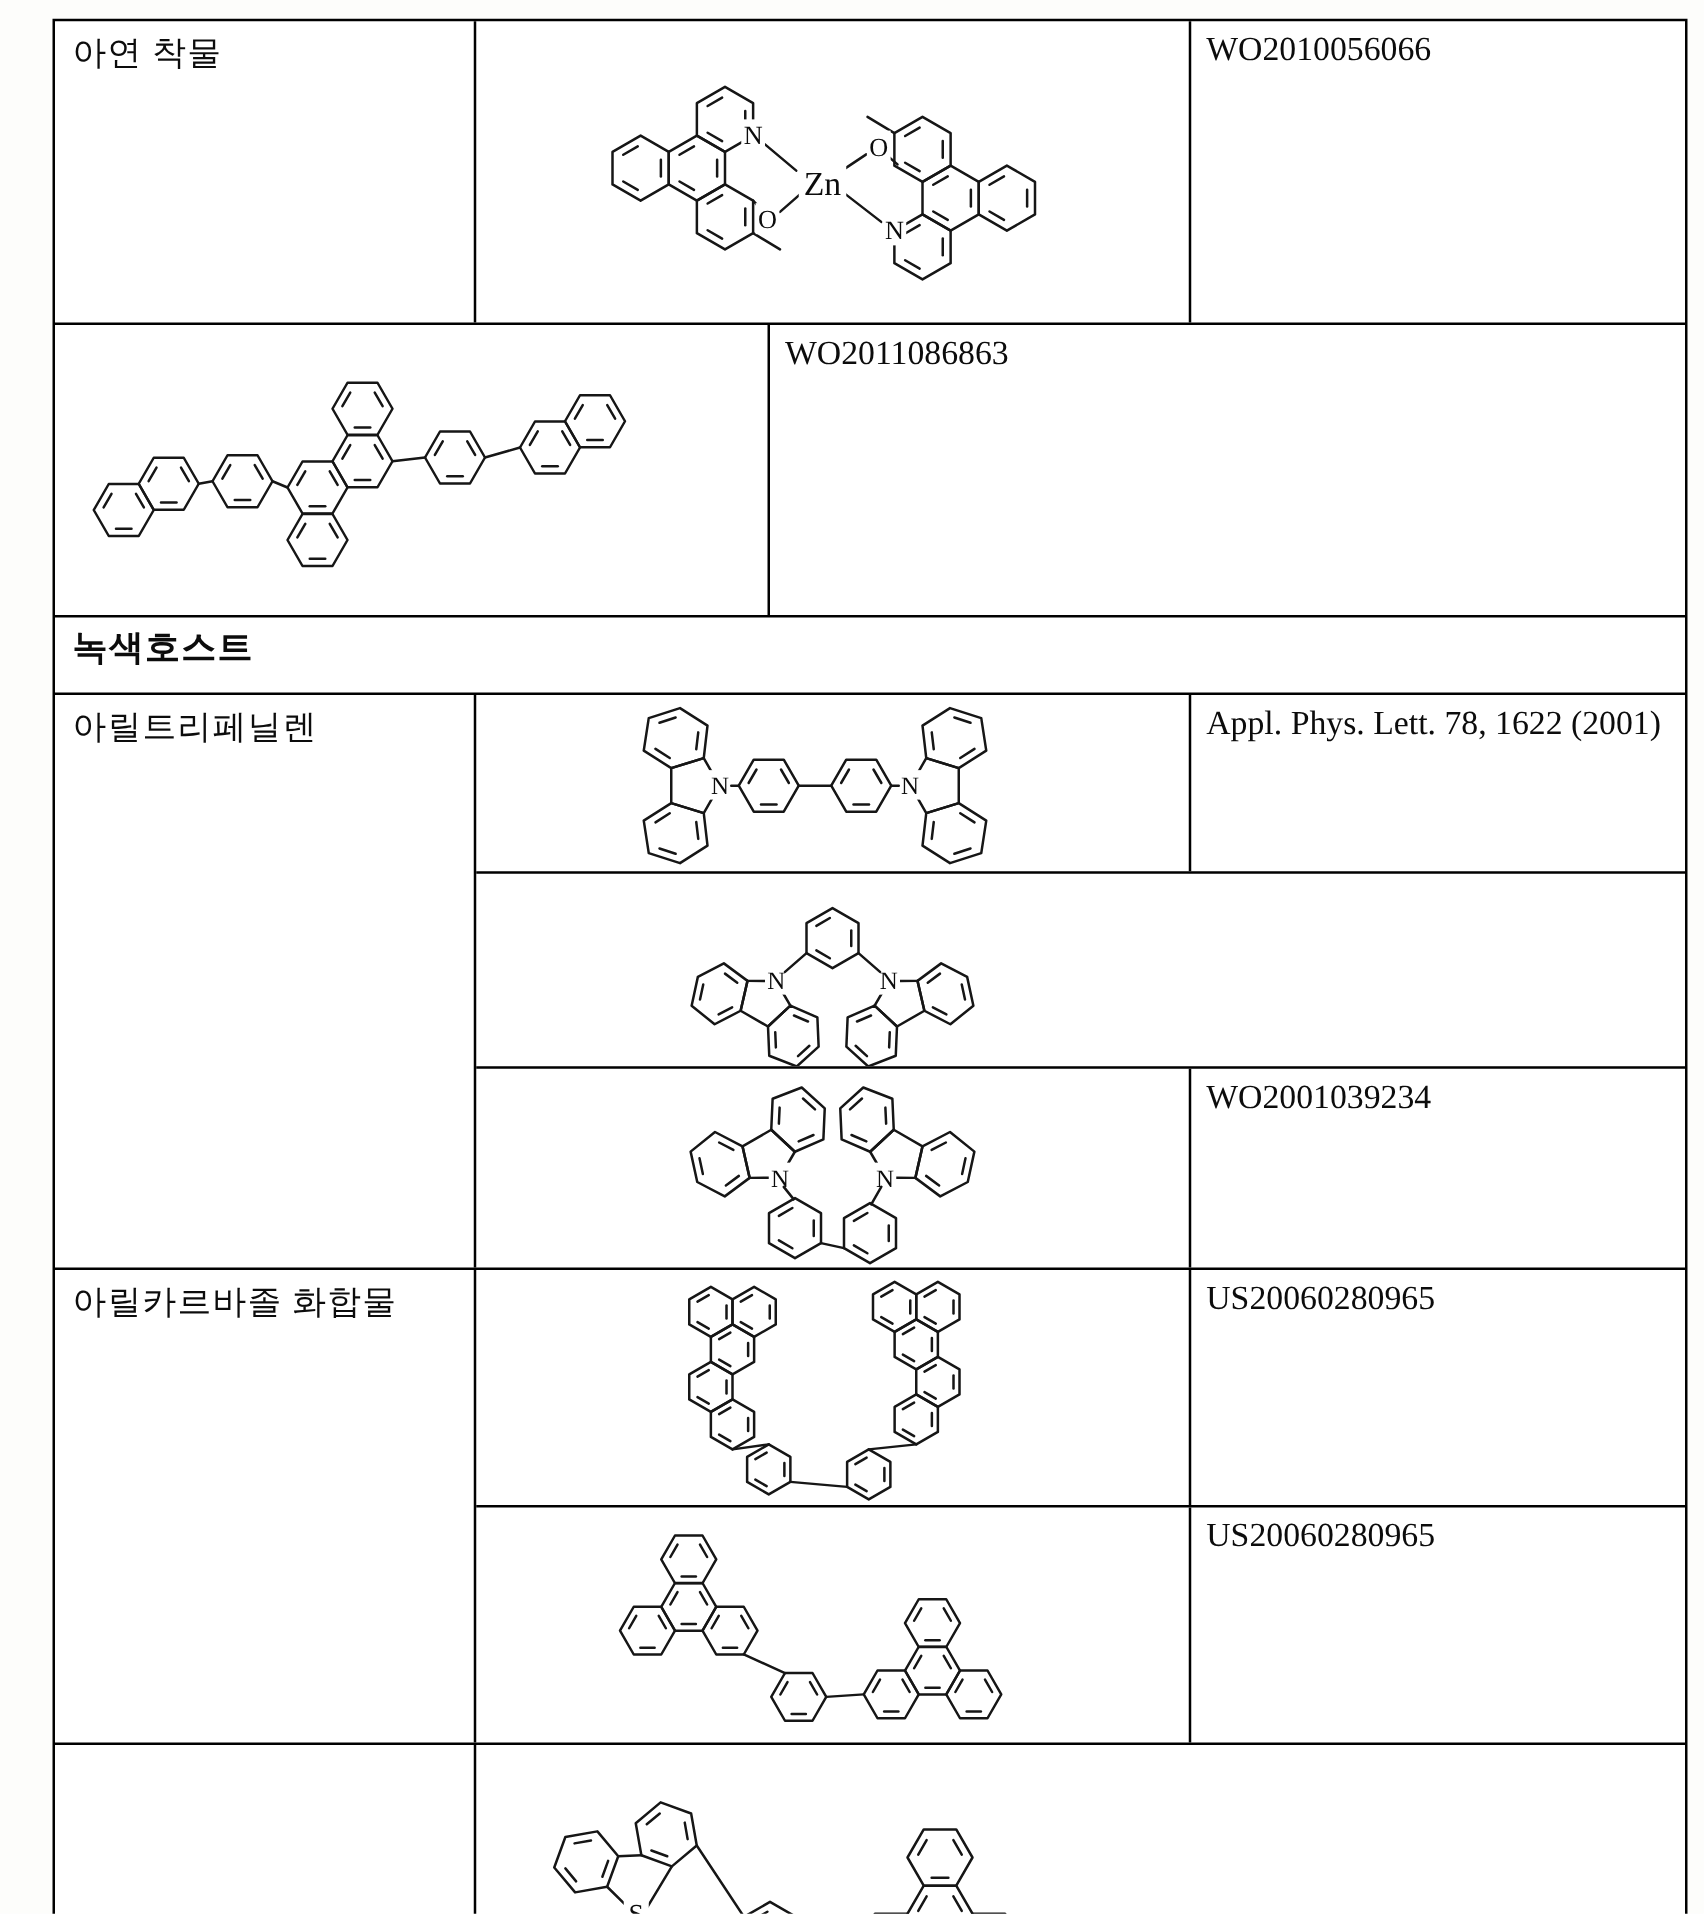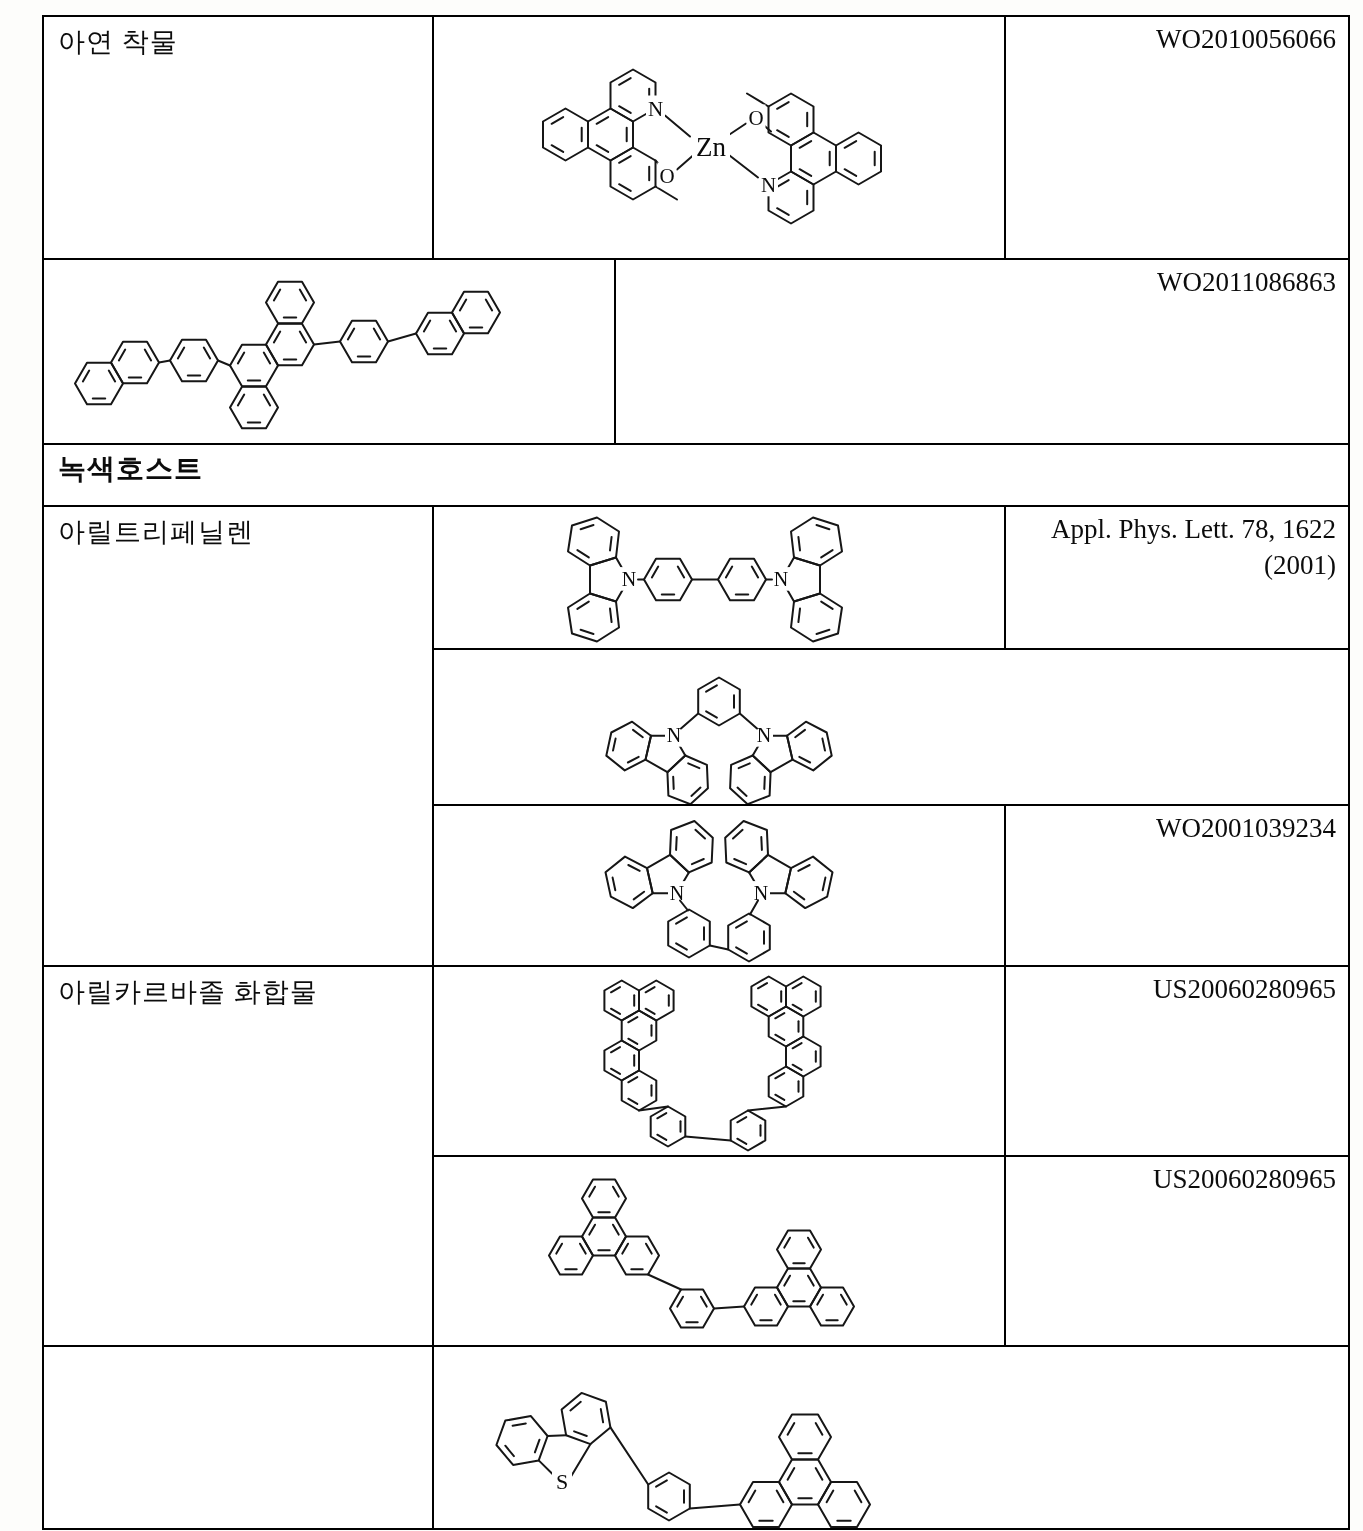--- a/index.html
+++ b/index.html
@@ -7,31 +7,31 @@
     width:1363px;height:1531px;background:#fdfdfb;position:relative;
     font-family:"Liberation Serif", serif;color:#0c0c0c;
   }
   .tbl{
     position:absolute;left:42px;top:15px;width:1308px;box-sizing:border-box;
     border:2px solid #000;background:#fff;
   }
   .sec{display:flex;}
   .sec + .sec{border-top:2px solid #000;}
   .cat{
-    width:390px;box-sizing:border-box;border-right:2px solid #000;
+    width:337px;box-sizing:border-box;border-right:2px solid #000;
     padding:7px 14px;font-size:27px;letter-spacing:1px;
   }
   .rowsc{flex:1;display:flex;flex-direction:column;min-width:0;}
   .row{display:flex;}
   .row + .row{border-top:2px solid #000;}
   .struct{width:570px;box-sizing:border-box;overflow:hidden;}
   .struct svg{display:block;width:100%;height:100%;}
   .ref{
     flex:1;box-sizing:border-box;border-left:2px solid #000;
-    padding:5px 12px;font-size:27px;line-height:1.32;min-width:0;text-align:right;
+    padding:5px 12px;font-size:27px;line-height:1.32;min-width:0;
   }
   .hdr{
     display:block;box-sizing:border-box;padding:5px 14px;height:60px;
     font-size:28px;font-weight:bold;letter-spacing:1px;
   }
   svg polygon, svg line, svg polyline{
     fill:none;stroke:#161616;stroke-width:2;stroke-linejoin:round;stroke-linecap:round;
   }
   svg text{
     font-family:"Liberation Serif", serif;fill:#0c0c0c;text-anchor:middle;
@@ -104,21 +104,21 @@
         </div>
         <div class="ref">
           <span>WO2010056066</span>
         </div>
       </div>
     </div>
   </div>
 
   <div class="sec">
     <div class="rowsc">
-      <div class="row" style="height:183px">
+      <div class="row" style="height:232px">
         <div class="struct">
           <svg id="s2" viewBox="0 0 570 180">
               <polygon points="79.0,122.0 67.0,142.8 43.0,142.8 31.0,122.0 43.0,101.2 67.0,101.2"></polygon>
               <line x1="61.2" y1="137.0" x2="48.8" y2="137.0"></line>
               <line x1="38.9" y1="119.9" x2="45.2" y2="109.1"></line>
               <line x1="64.8" y1="109.1" x2="71.1" y2="119.9"></line>
               <polygon points="115.0,101.0 103.0,121.8 79.0,121.8 67.0,101.0 79.0,80.2 103.0,80.2"></polygon>
               <line x1="97.2" y1="116.0" x2="84.8" y2="116.0"></line>
               <line x1="74.9" y1="98.9" x2="81.2" y2="88.1"></line>
               <line x1="100.8" y1="88.1" x2="107.1" y2="98.9"></line>

